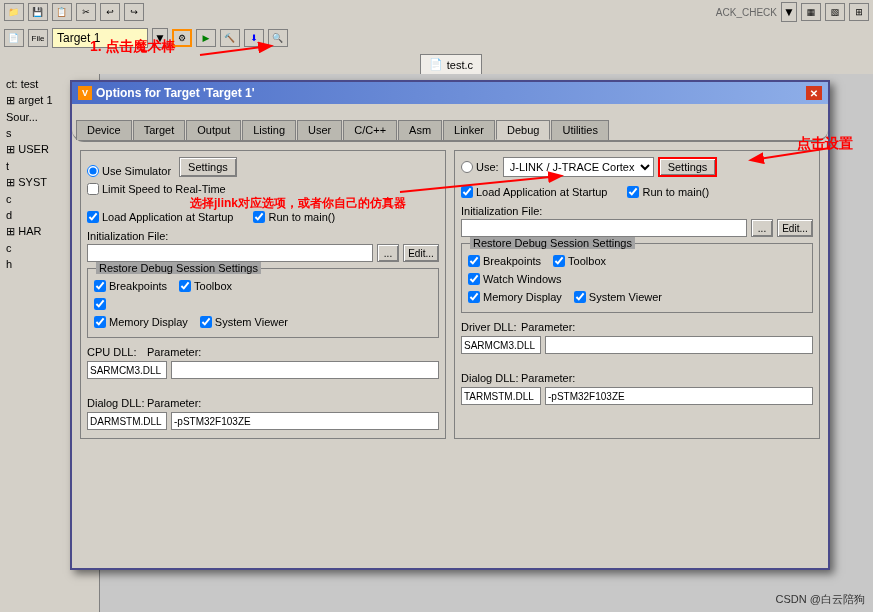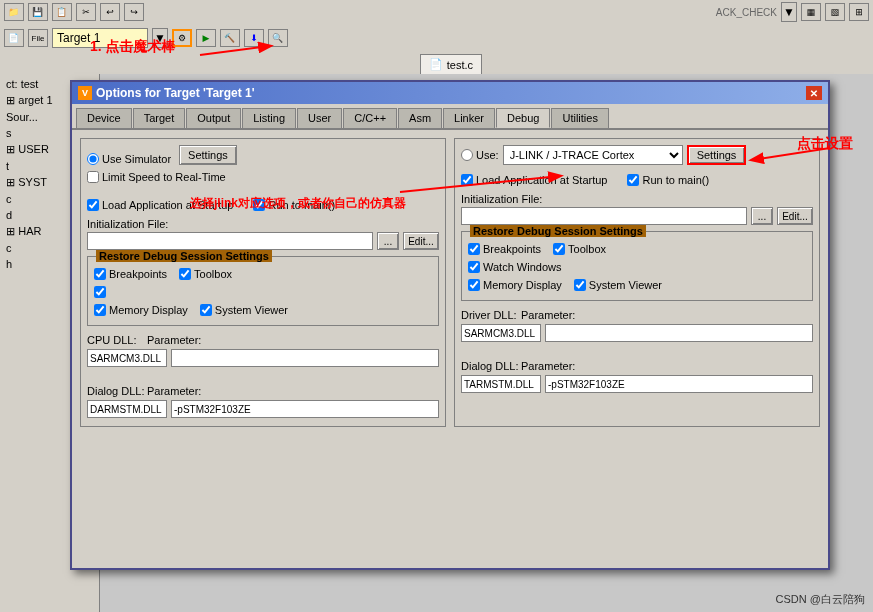--- a/index.html
+++ b/index.html
@@ -161,22 +161,23 @@
       font-size: 10px;
       display: flex; align-items: center; justify-content: center;
       cursor: pointer;
       font-weight: bold;
     }
 
     .dialog-tabs {
       display: flex;
       background: #d4d0c8;
       border-bottom: 2px solid #808080;
-      padding: 4px 4px 0 4px;
+      padding: 16px 4px 0 4px;
       gap: 0;
+      border-radius: 12px;
     }
 
     .dialog-tab {
       padding: 3px 10px;
       background: #bab8b0;
       border: 1px solid #808080;
       border-bottom: none;
       cursor: pointer;
       font-size: 11px;
       margin-right: 1px;
@@ -272,24 +273,23 @@
     .group-box {
       border: 1px solid #808080;
       margin: 6px 0;
       padding: 4px 6px 6px 6px;
       position: relative;
     }
 
     .group-box-title {
       position: absolute;
       top: -7px; left: 8px;
-      background: #a16207;
+      background: #a3a3a3;
       padding: 0 3px;
       font-size: 11px;
-      font-weight: bold;
     }
 
     .dll-section {
       margin-top: 8px;
     }
 
     .dll-row {
       display: flex;
       align-items: center;
       margin: 3px 0;
@@ -347,21 +347,22 @@
       z-index: 15;
       pointer-events: none;
     }
 
     .use-dropdown {
       height: 20px;
       background: white;
       border: 1px solid #808080;
       font-size: 11px;
       padding: 0 2px;
-      width: 180px;
+      width: 151px;
+      text-align: center;
     }
 
     .use-section {
       display: flex;
       align-items: center;
       gap: 4px;
     }
 
     input[type="radio"] { width: 12px; height: 12px; }
     input[type="checkbox"] { width: 12px; height: 12px; }

